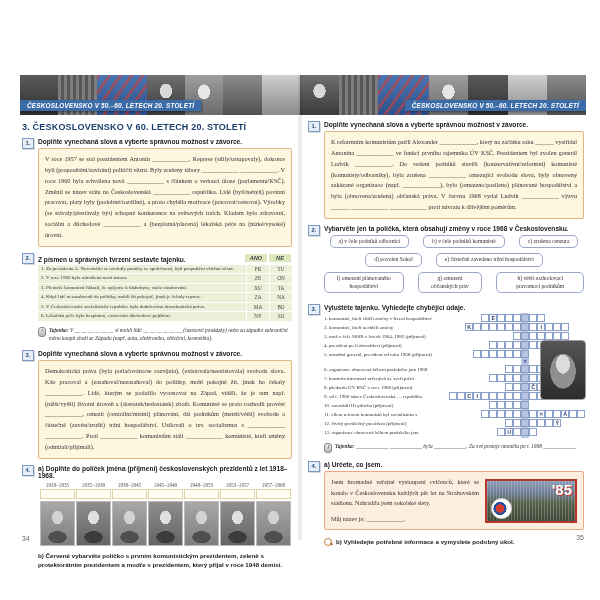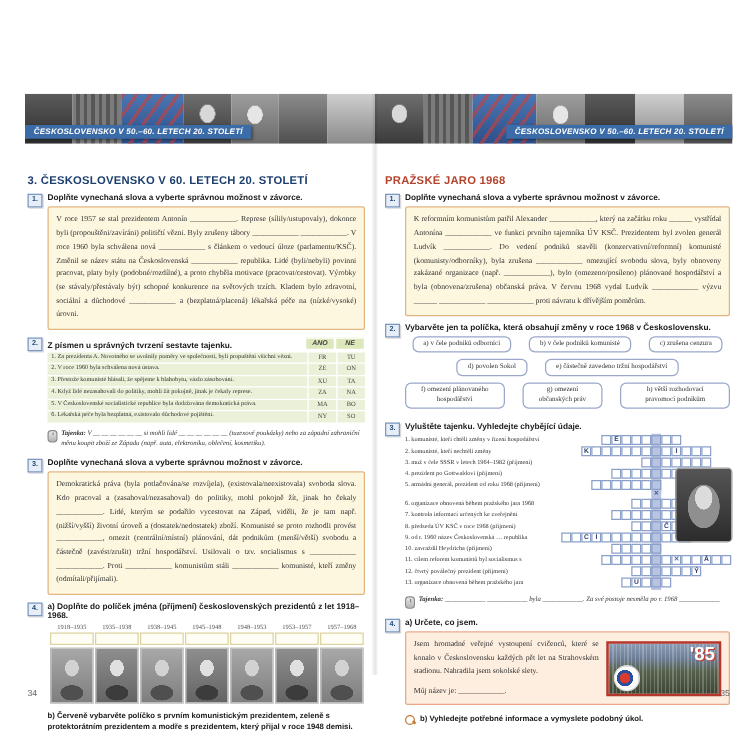--- a/index.html
+++ b/index.html
@@ -35,21 +35,21 @@
           font-size:6.4px;letter-spacing:.2px;padding:2px 7px;white-space:nowrap;
           box-shadow:1px 1px 2px rgba(0,0,0,.4);}
   .left .banner{left:0;}
   .right .banner{right:0;}
 
   
   .content{position:relative;height:420px;}
   .left .content{padding:0 8px 0 22px;}
   .right .content{padding:0 16px 0 8px;}
   .title{font-family:"Liberation Sans",sans-serif;font-weight:bold;font-size:9px;
-         margin:24px 0 3px 0;letter-spacing:.2px;}
+         margin:7px 0 3px 0;letter-spacing:.2px;}
   .title.blue{color:#1c3f6e;}
   .title.red{color:#b5442c;}
 
   .exercise{display:flex;gap:4px;margin-top:6px;}
   .badge{flex:0 0 10px;height:9px;margin-top:0;background:#e8eef7;border:1px solid #7a99c2;
          color:#1f4e79;font-family:"Liberation Sans",sans-serif;font-weight:bold;
          font-size:5.8px;line-height:9px;text-align:center;box-shadow:1px 1px 0 rgba(0,0,0,.15);}
   .ex-body{flex:1;min-width:0;}
   .ex-head{font-family:"Liberation Sans",sans-serif;font-weight:bold;font-size:6.6px;
            color:#1a1a1a;margin-bottom:3px;}
@@ -277,21 +277,20 @@
       <div class="seg g3"></div>
       <div class="seg g5"></div>
       <div class="seg blue"></div>
       <div class="seg g4"></div>
       <div class="seg g1"></div>
       <div class="seg g2"></div>
       <div class="seg g6"></div>
       <div class="banner"><span>ČESKOSLOVENSKO V 50.–60. LETECH 20. STOLETÍ</span></div>
     </div>
     <div class="content">
-      <div class="title red">PRAŽSKÉ JARO 1968</div>
 
       <div class="exercise">
         <span class="badge">1.</span>
         <div class="ex-body">
           <div class="ex-head">Doplňte vynechaná slova a vyberte správnou možnost v závorce.</div>
           <div class="cream-box">
                 <p>K reformním komunistům patřil Alexander ____________, který na začátku roku ______ vystřídal Antonína ____________ ve funkci prvního tajemníka ÚV KSČ. Prezidentem byl zvolen generál Ludvík ____________. Do vedení podniků stavěli (konzervativní/reformní) komunisté (komunisty/odborníky), byla zrušena ____________ omezující svobodu slova, byly obnoveny zakázané organizace (např. ____________), bylo (omezeno/posíleno) plánované hospodářství a byla (obnovena/zrušena) občanská práva. V červnu 1968 vydal Ludvík ____________ výzvu ______ ____________ ____________ proti návratu k dřívějším poměrům.</p>
               </div>
         </div>
       </div>

